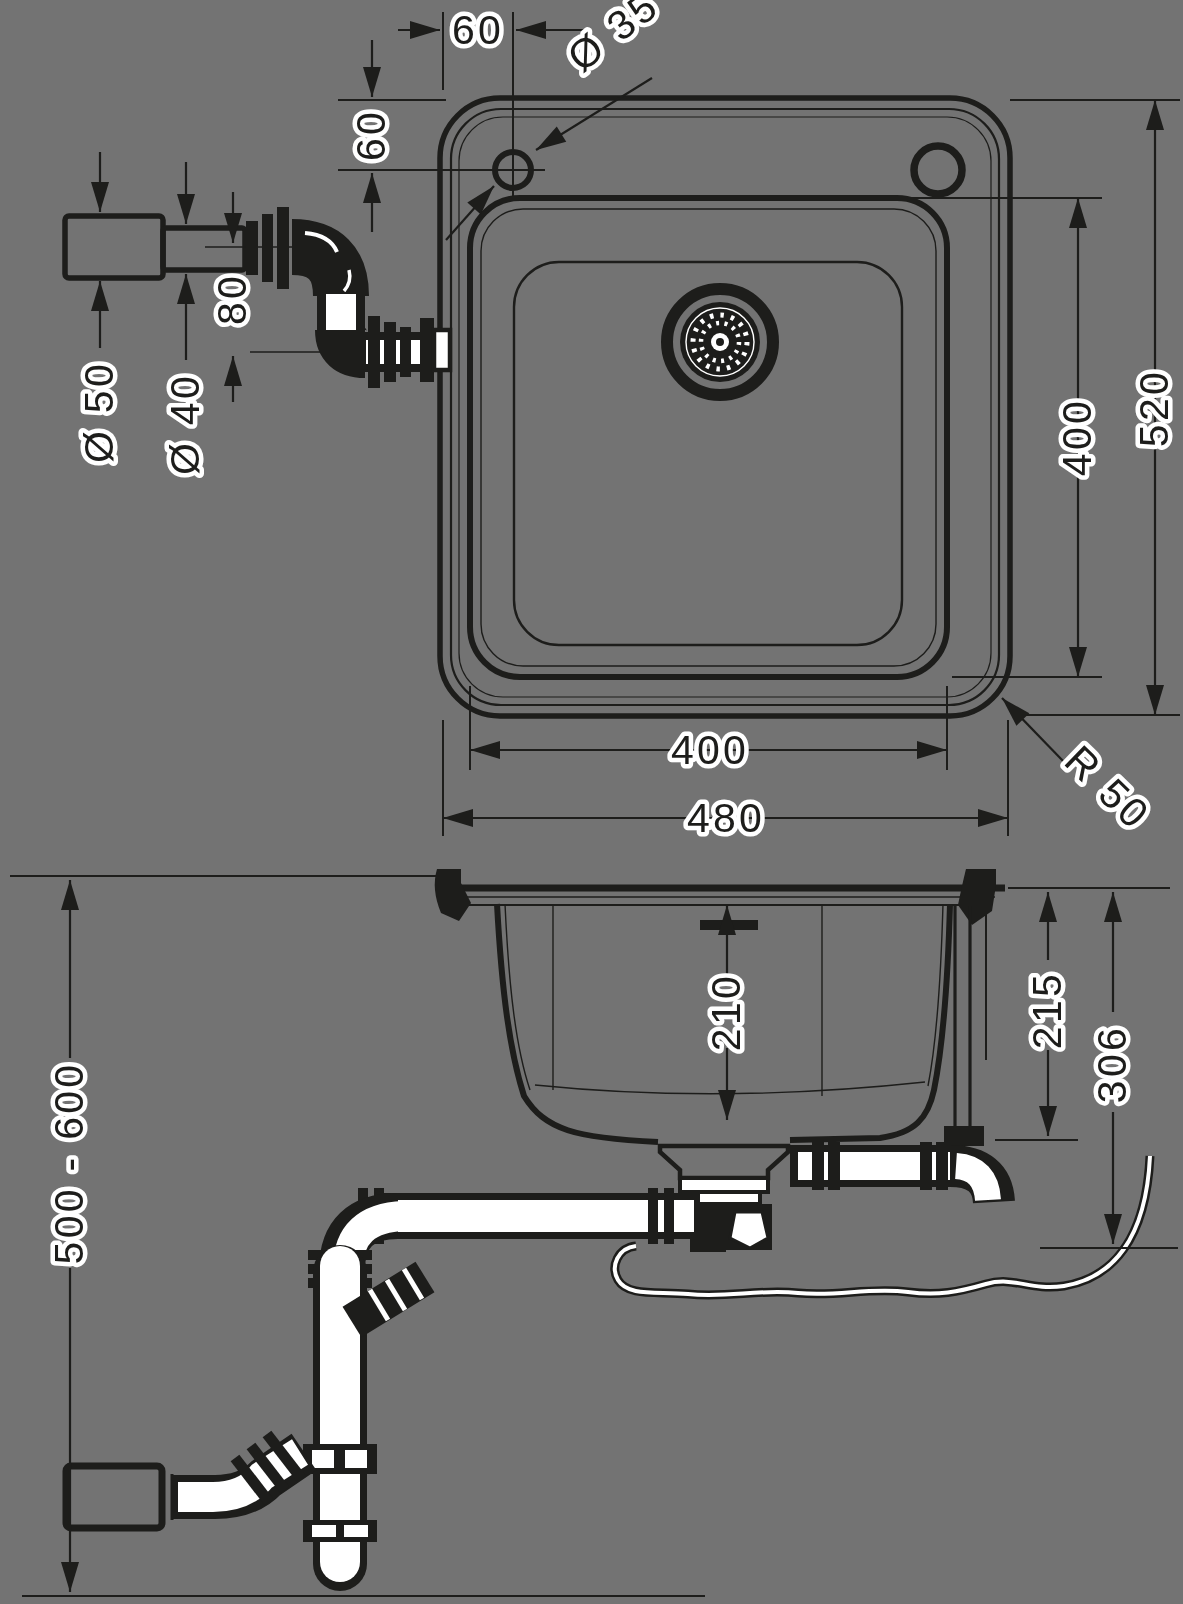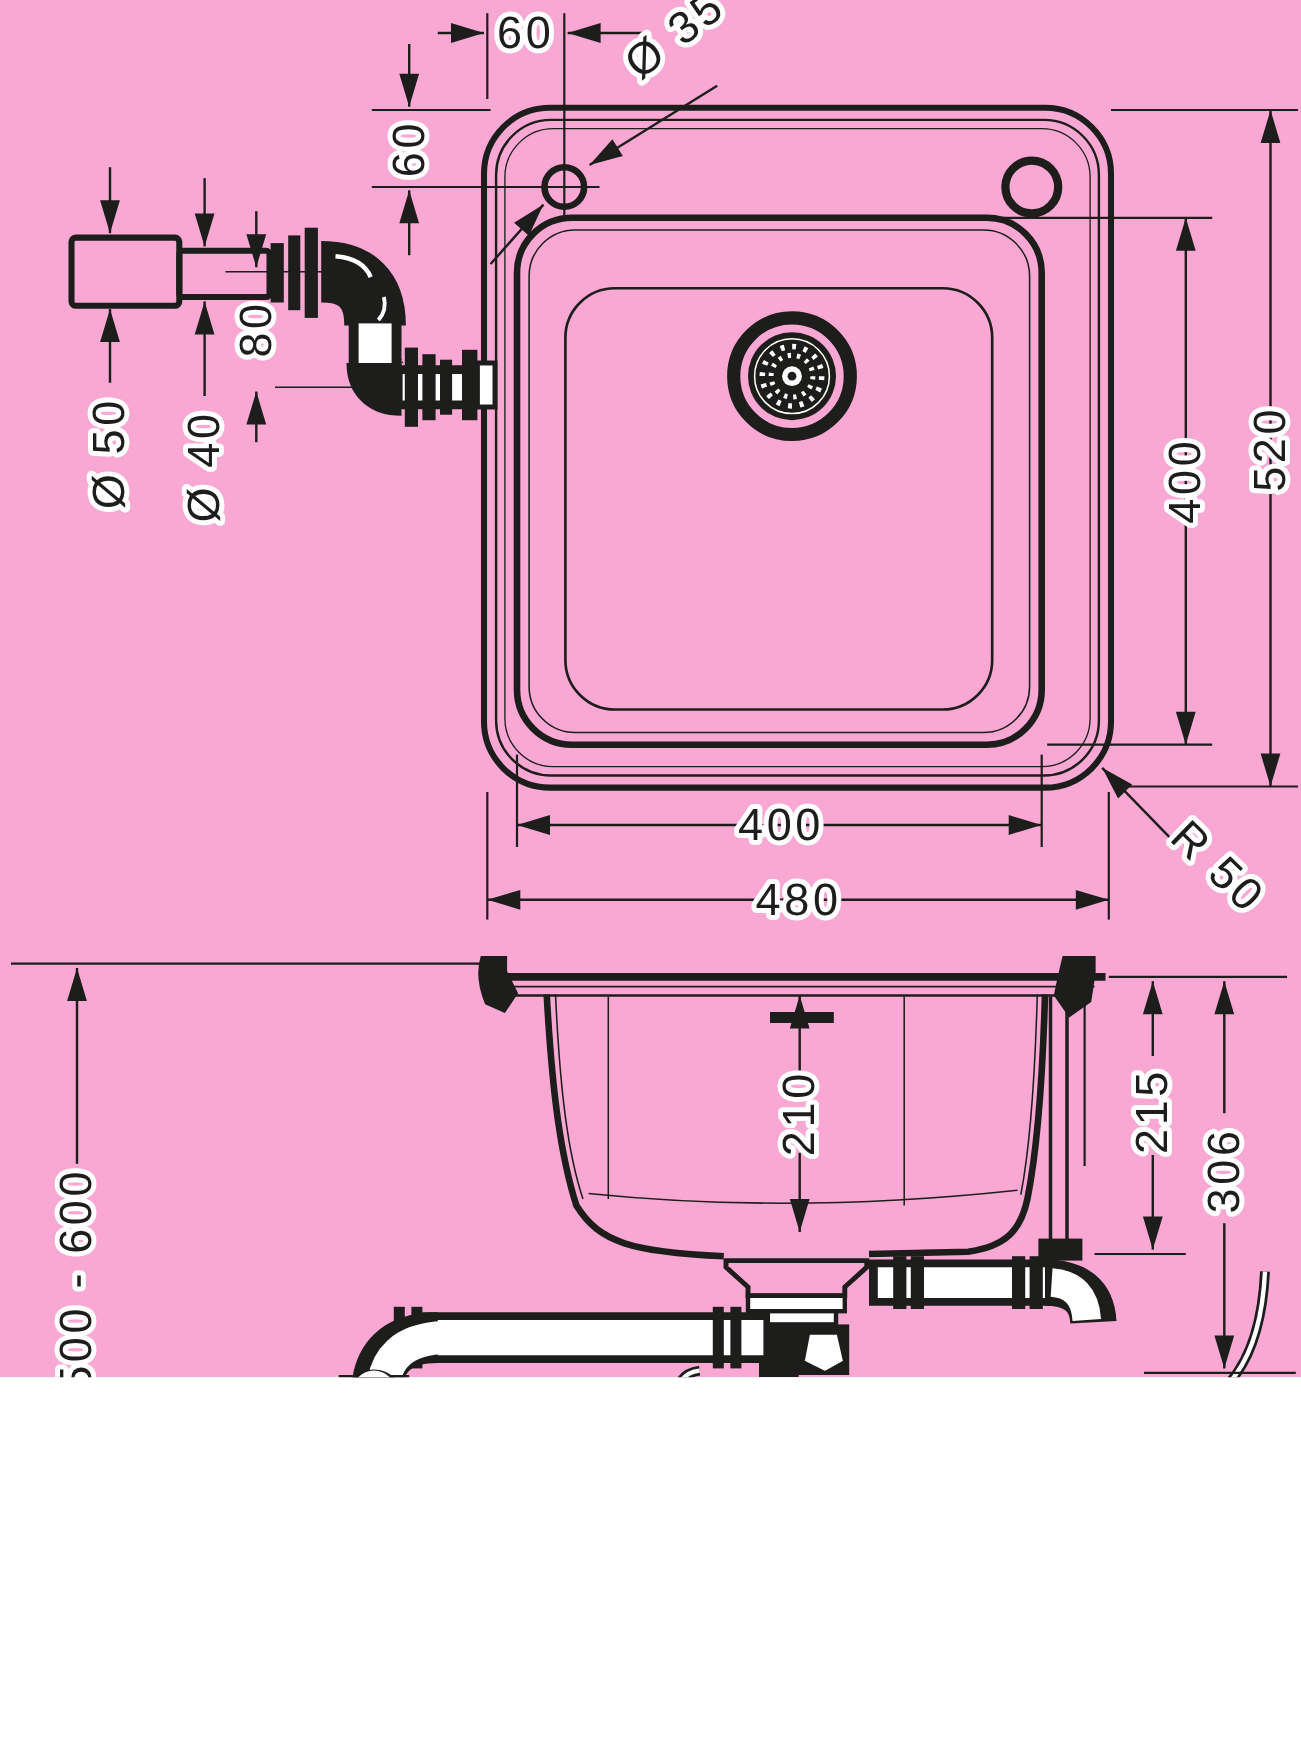--- a/index.html
+++ b/index.html
@@ -1,16 +1,16 @@
 <!DOCTYPE html>
 <html><head>
 <meta charset="utf-8">
 <style>
   html,body{margin:0;padding:0;background:#ffffff;}
-  .stage{position:relative;width:1183px;height:1252px;background:#f9a8d4;}
+  .stage{position:relative;width:1183px;height:1604px;background:#737373;}
   svg{display:block;}
   .ln{stroke:#1d1d1b;fill:none;}
   .fl{fill:#1d1d1b;stroke:none;}
   .wt{stroke:#ffffff;fill:none;}
   .dim{stroke:#1d1d1b;stroke-width:2.2;fill:none;}
   .ext{stroke:#1d1d1b;stroke-width:2;fill:none;}
   .thin{stroke:#1d1d1b;stroke-width:1.4;fill:none;}
   text.dimlbl{
     font-family:"Liberation Sans", sans-serif;
     font-size:41px;

